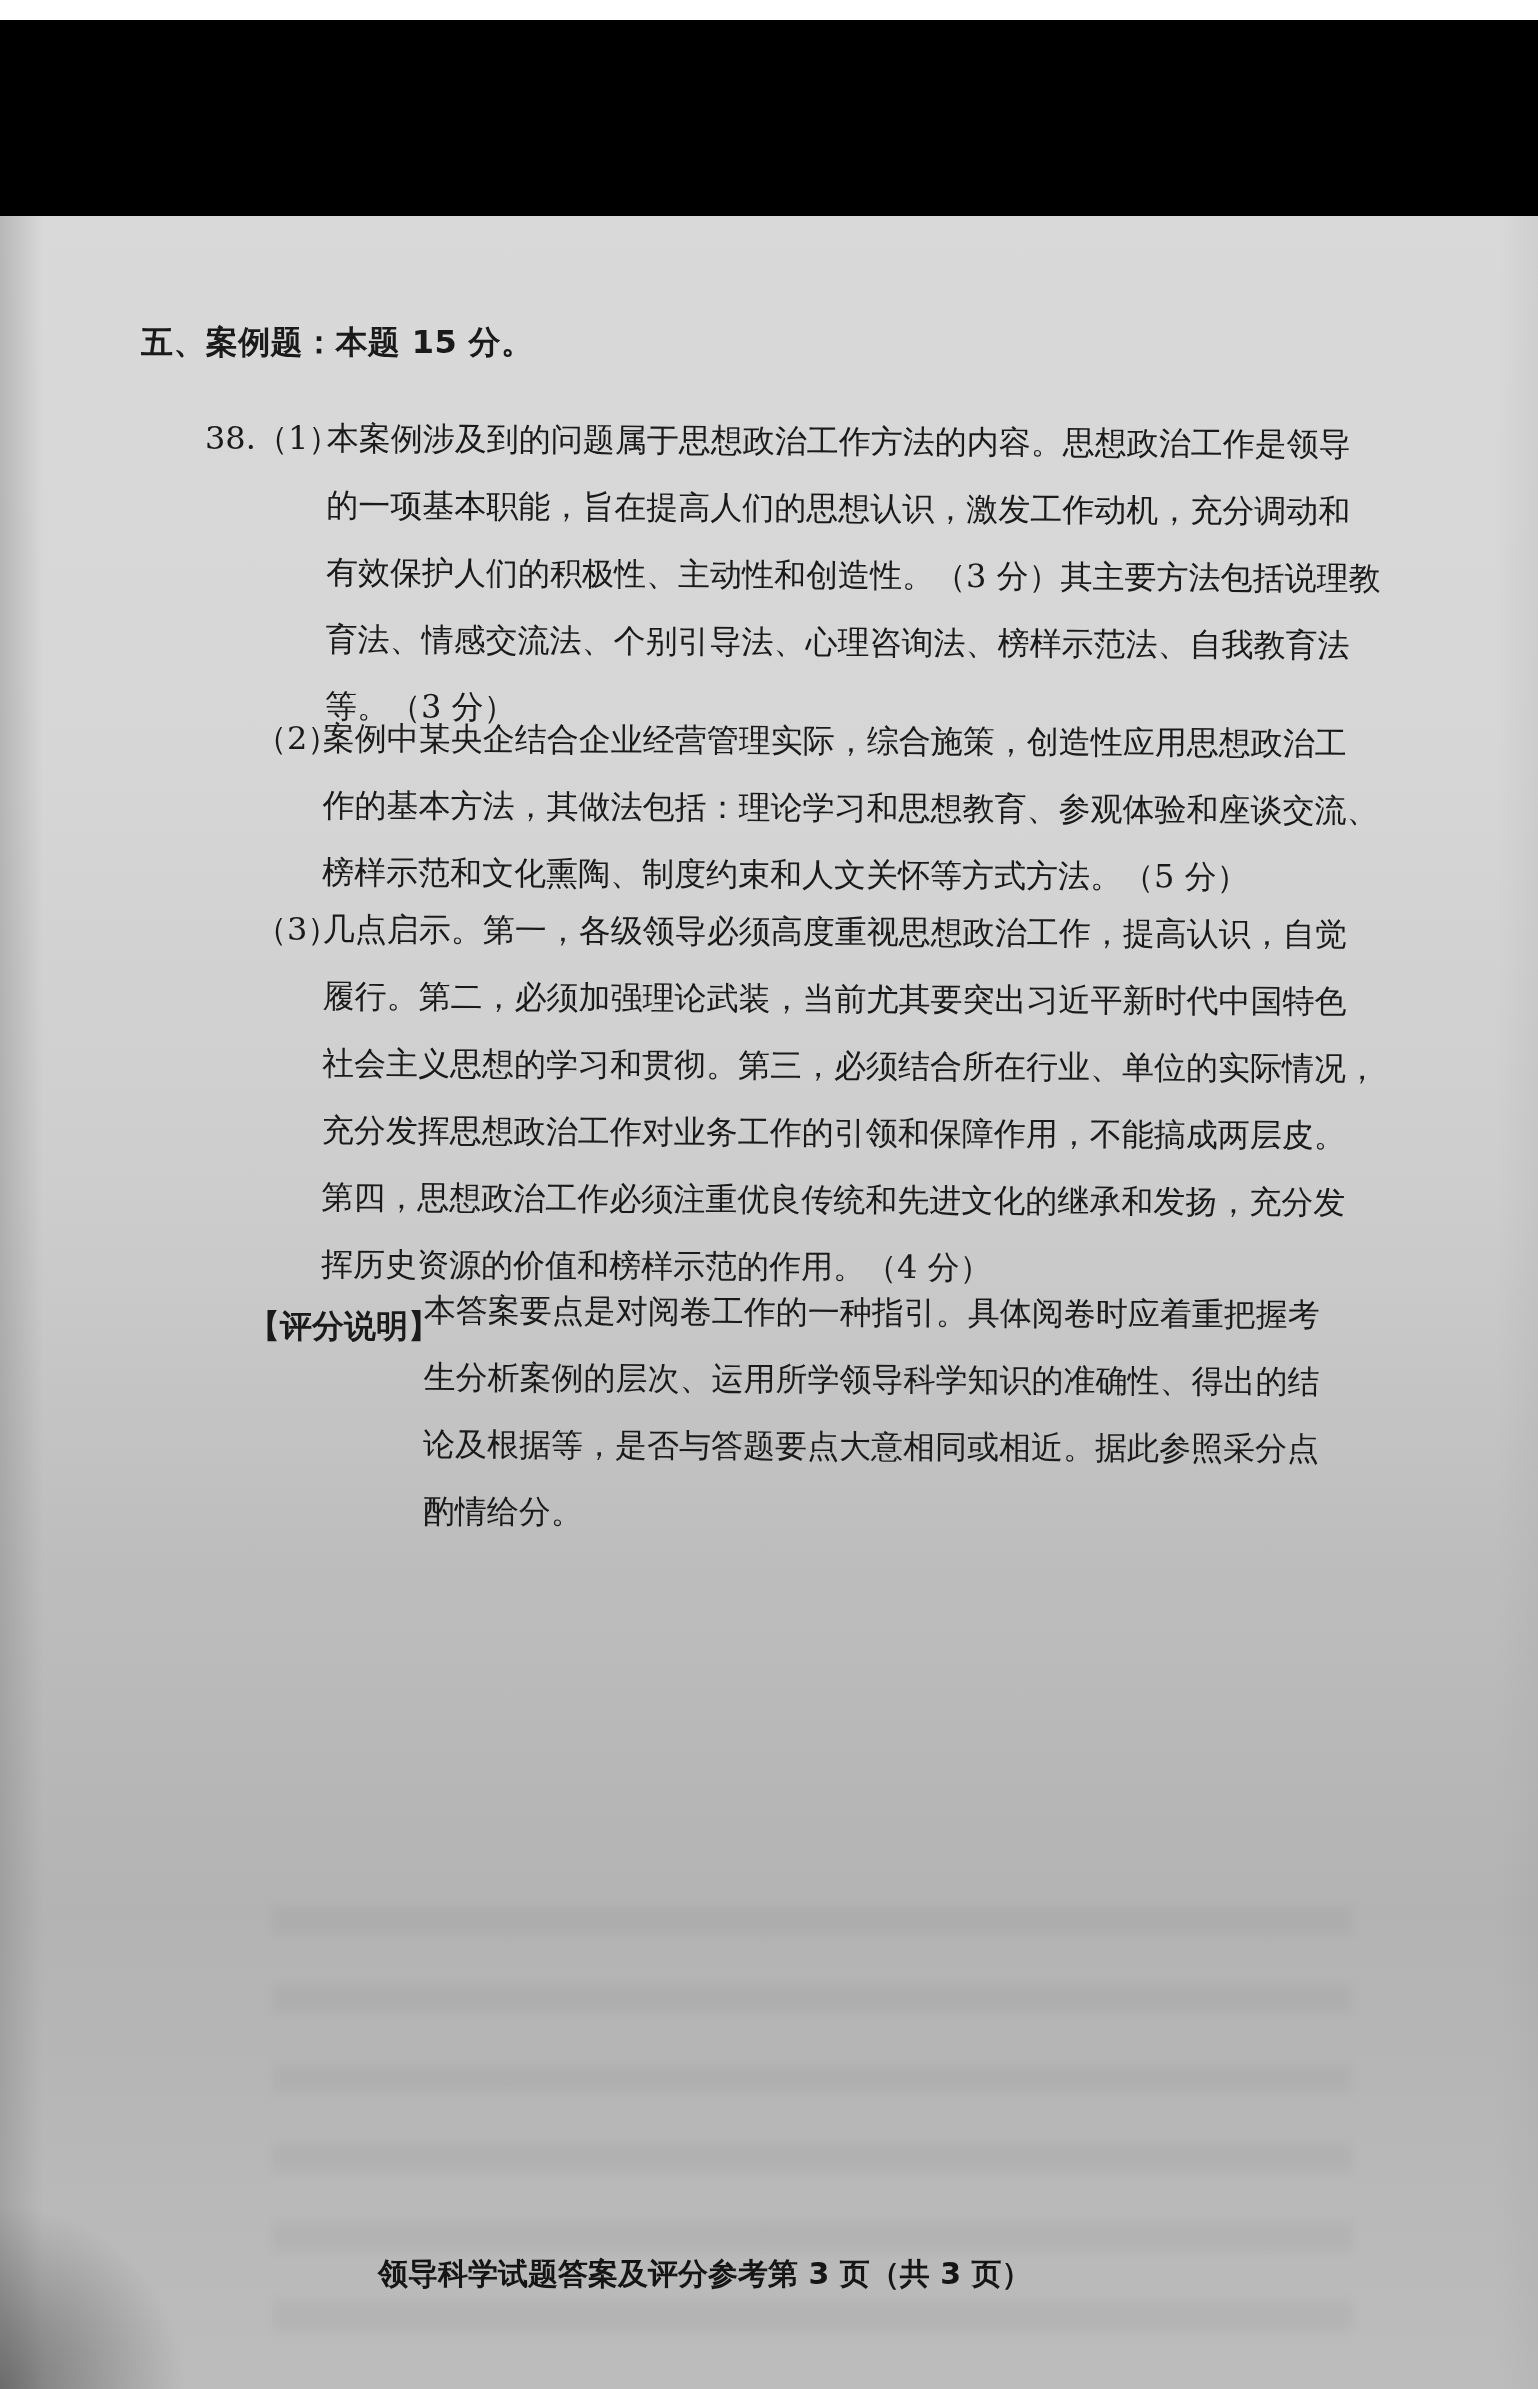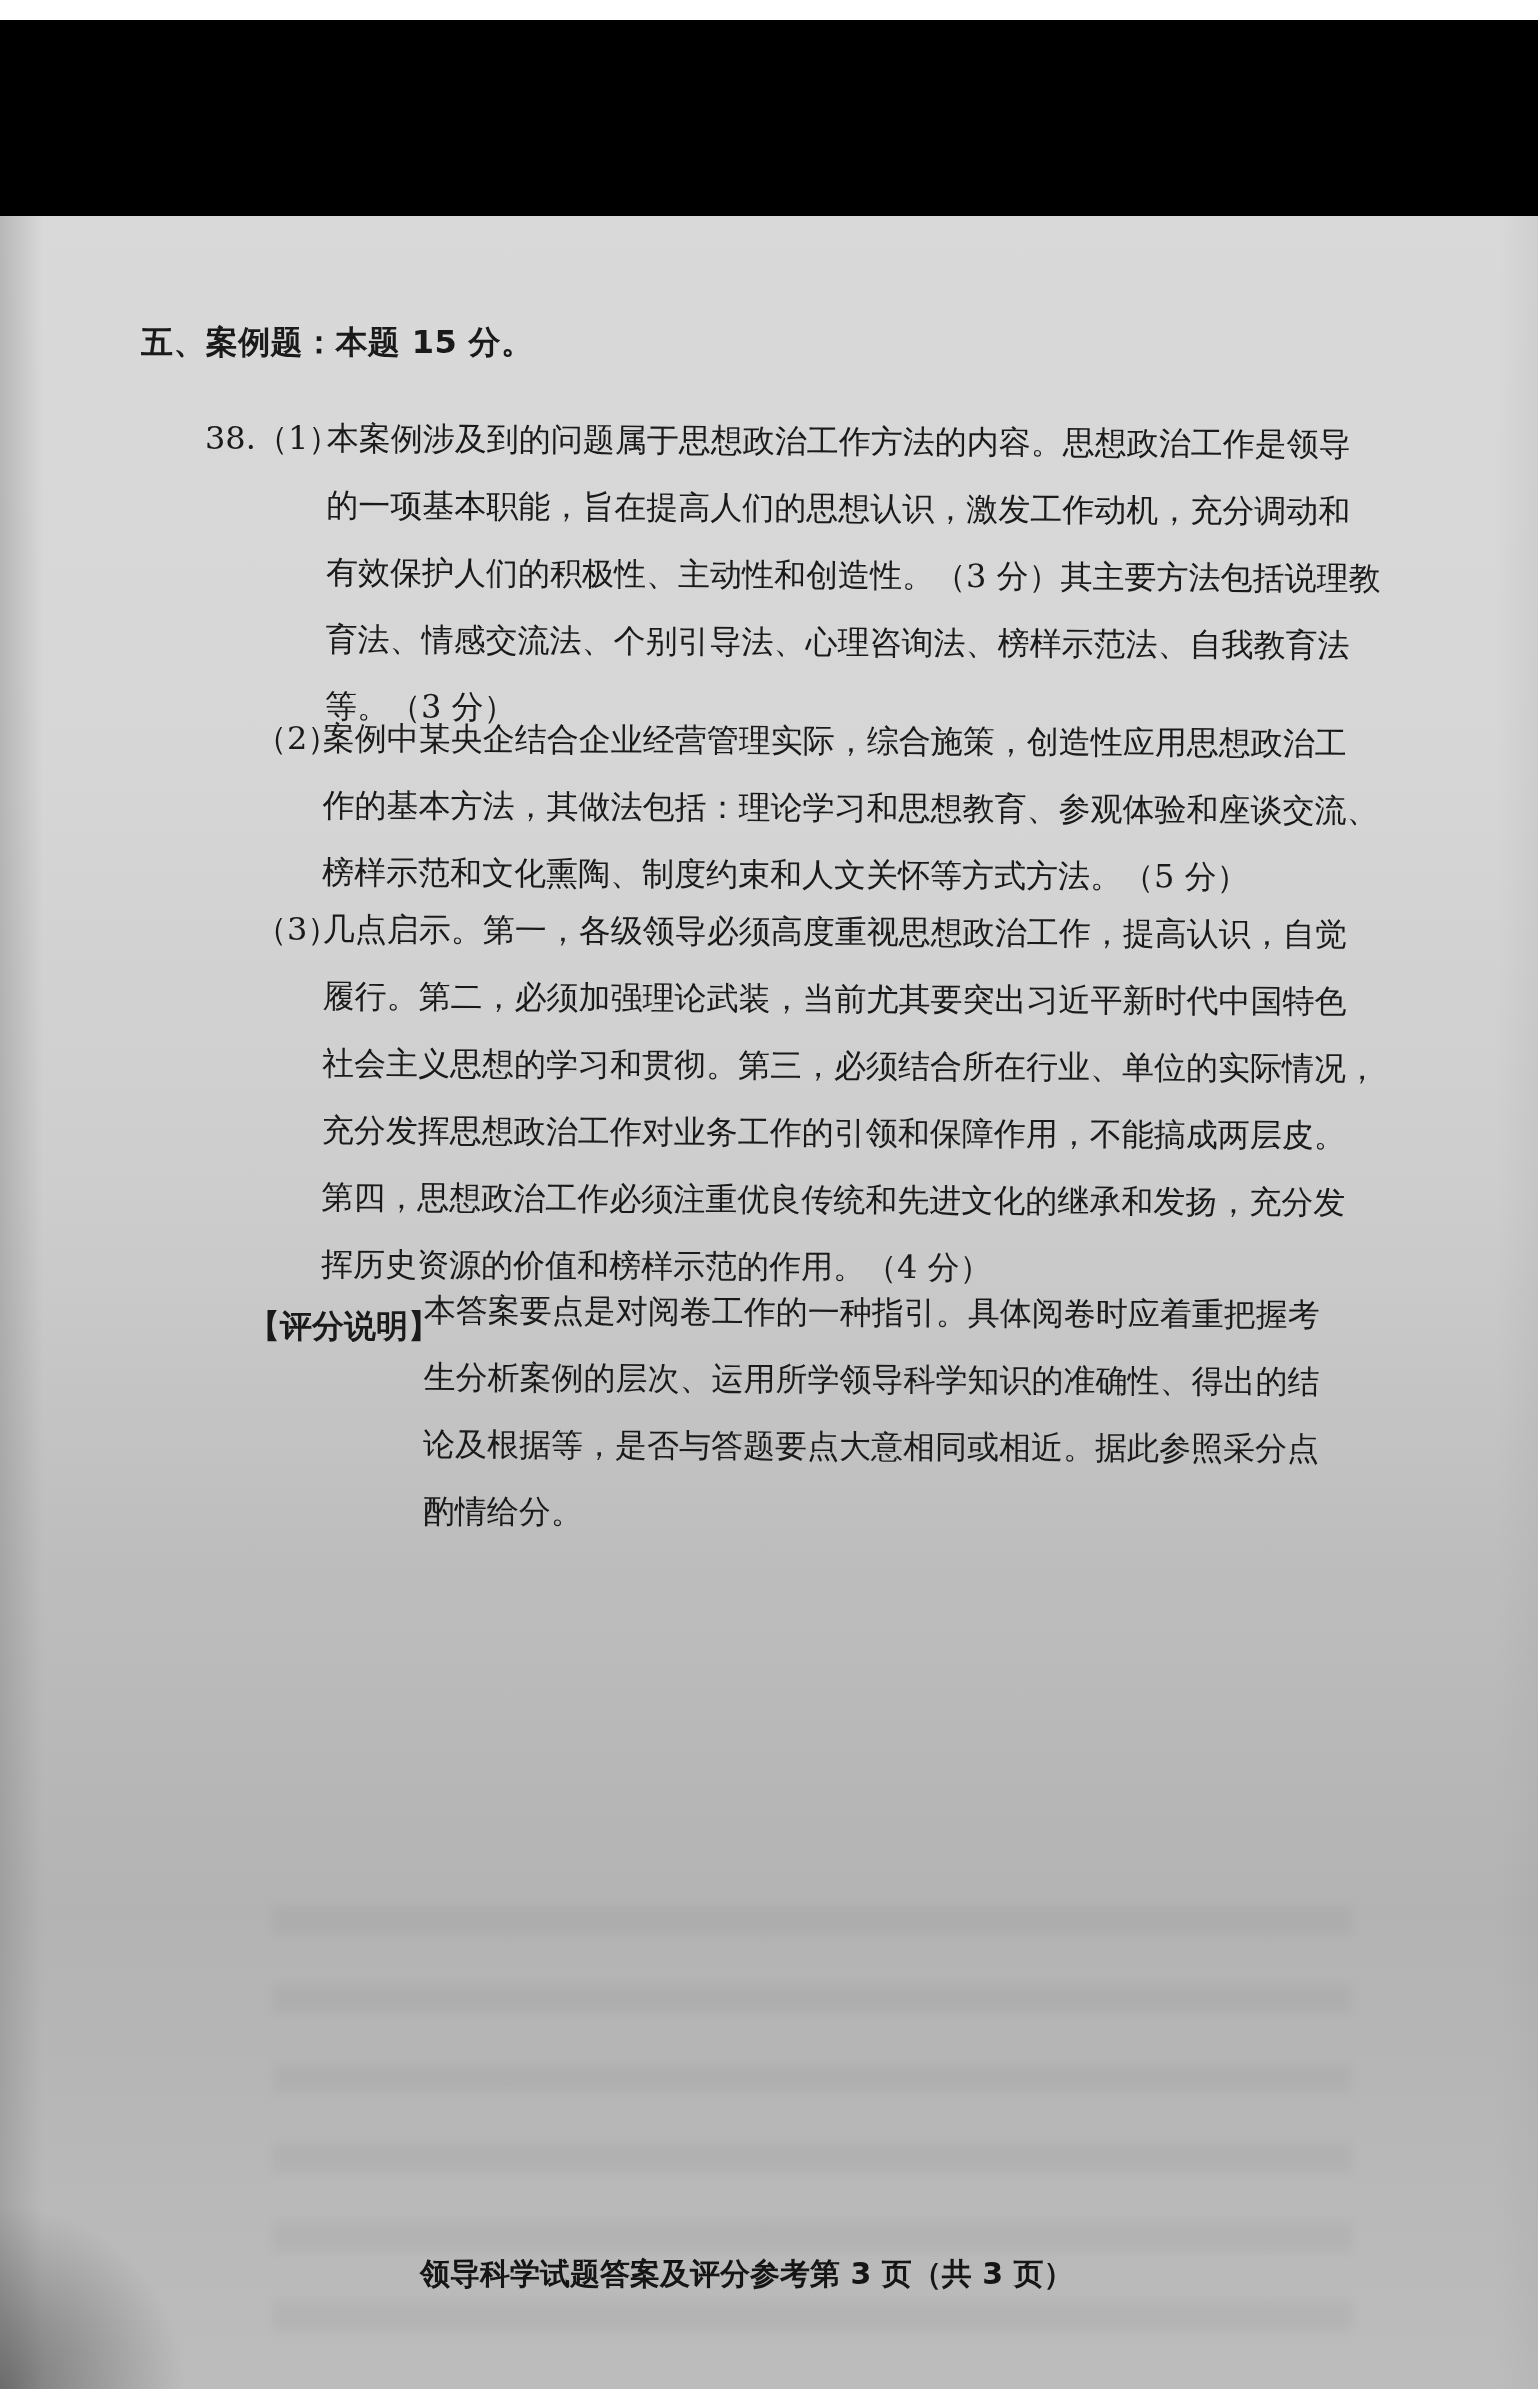--- a/index.html
+++ b/index.html
@@ -88,21 +88,20 @@
   .note .q-label { left: 0; top: 16px; font-weight: bold; font-family: "DejaVu Sans", "Liberation Sans", sans-serif; }
   .note .q-body { left: 176px; top: 0; width: 935px; transform: rotate(0.3deg); transform-origin: left top; }
 
   .footer {
     position: absolute; left: 378px; top: 2245px;
     font-size: 30px; line-height: 58px;
     font-weight: bold;
     font-family: "DejaVu Sans", "Liberation Sans", sans-serif;
     white-space: nowrap;
     color: #151515;
-    margin-left: 42px;
   }
 </style>
 </head>
 <body>
 
 <div class="top-white"></div>
 <div class="black-band"></div>
 
 <div class="paper">
   <div class="bleed"></div>

